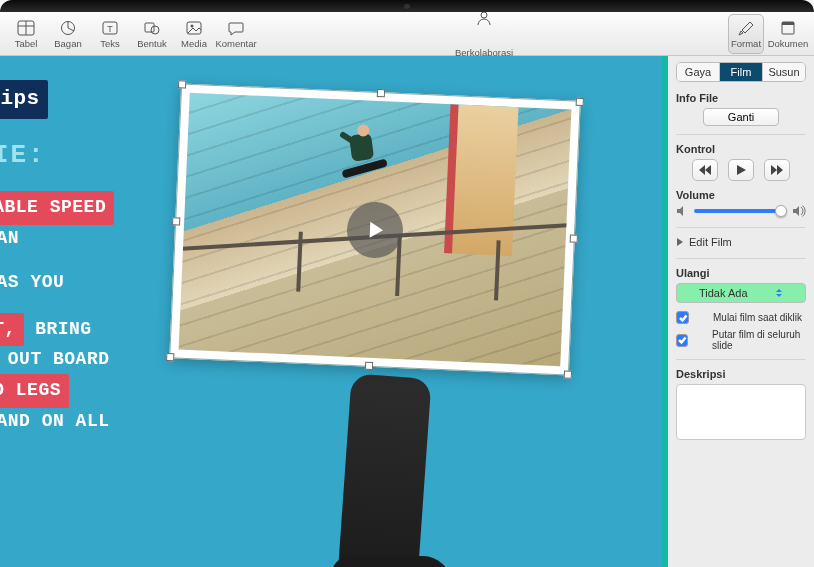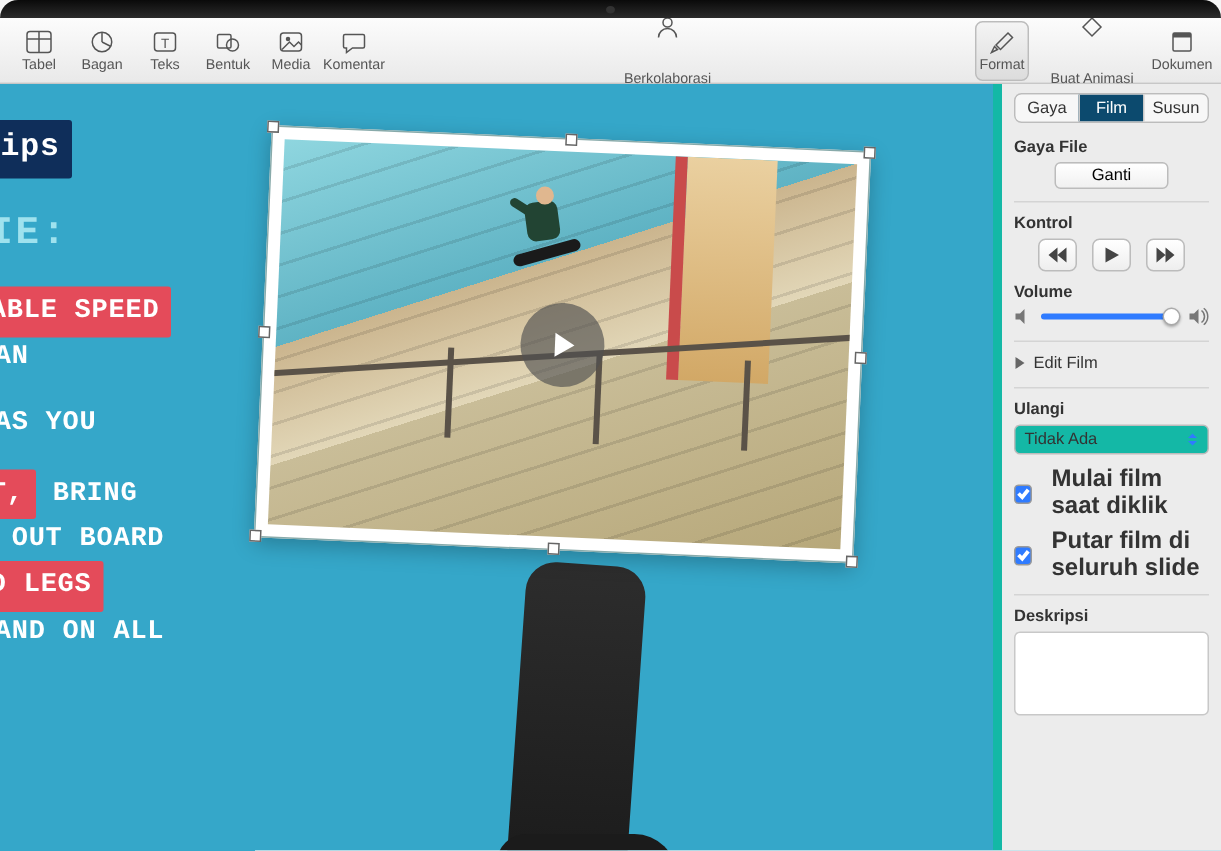--- a/index.html
+++ b/index.html
@@ -69,25 +69,25 @@
   .ctrl-btn{ width:26px; height:22px; border:1px solid #bcbcbc; border-radius:5px; background:linear-gradient(#fff,#eee); display:flex; align-items:center; justify-content:center; }
   .ctrl-btn svg{ fill:#444; }
 
   .vol-row{ display:flex; align-items:center; gap:6px; margin-bottom:10px; }
   .slider{ flex:1; height:4px; background:linear-gradient(to right,#2f7bff 0%, #2f7bff 95%, #cfcfcf 95%, #cfcfcf 100%); border-radius:2px; position:relative; }
   .slider .knob{ position:absolute; right:5%; top:50%; transform:translate(50%,-50%); width:12px; height:12px; background:#fff; border:1px solid #aaa; border-radius:50%; box-shadow:0 1px 2px rgba(0,0,0,.3); }
 
   .disclose{ display:flex; align-items:center; gap:5px; font-size:11px; margin:2px 0 10px; cursor:default; color:#333;}
   .disclose svg{ fill:#666; }
 
-  .select{ width:100%; background:#14b8a6; border:1px solid #bcbcbc; border-radius:4px; padding:3px 6px; font-size:11px; display:flex; align-items:center; justify-content:space-between; margin-bottom:8px; cursor:default;}
+  .select{ width:100%; background:#86efac; border:1px solid #bcbcbc; border-radius:4px; padding:3px 22px; font-size:11px; display:flex; align-items:center; justify-content:space-between; margin-bottom:8px; cursor:default;}
   .select .chev{ display:flex; flex-direction:column; line-height:0; }
   .select .chev svg{ fill:#2f7bff; }
 
-  .check-row{ display:flex; align-items:center; gap:13px; font-size:16px; margin-bottom:5px;font-weight:bold; }
+  .check-row{ display:flex; align-items:center; gap:24px; font-size:10px; margin-bottom:5px; }
   .cbx{ width:13px; height:13px; border:1px solid #9a9a9a; border-radius:3px; background:#2f7bff; display:flex; align-items:center; justify-content:center; }
   .cbx svg{ stroke:#fff; stroke-width:2.5; fill:none; }
 
   .textarea{ width:100%; height:56px; background:#fff; border:1px solid #c8c8c8; border-radius:4px; margin-top:4px; }
 
   hr.sep{ border:none; border-top:1px solid #d4d4d4; margin:8px 0; }
 </style>
 </head>
 <body>
 
@@ -165,28 +165,20 @@
   <div class="tb-spacer"></div>
 
   <div class="tb-group">
     <div class="tb-btn" style="background:linear-gradient(#f4f4f4,#dcdcdc);border:1px solid #bcbcbc;border-radius:5px;margin-left:14px;">
       <span class="tb-ico">
           <svg width="18" height="16">
             <path d="M13 2 l3 3 -8 8 -3 -3 z M4 11 l-2 4 4 -2 z" fill="none" stroke="#555"></path>
           </svg>
         </span>
       <span class="tb-label">Format</span>
-    </div>
-    <div class="tb-btn tb-wide">
-      <span class="tb-ico">
-          <svg width="18" height="16">
-            <path d="M9 2 l6 6 -6 6 -6 -6 z" fill="none" stroke="#555"></path>
-          </svg>
-        </span>
-      <span class="tb-label">Buat Animasi</span>
     </div>
     <div class="tb-btn">
       <span class="tb-ico">
           <svg width="18" height="16">
             <rect x="3" y="2" width="12" height="12" rx="1" fill="none" stroke="#555"></rect>
             <rect x="3" y="2" width="12" height="3" fill="#555"></rect>
           </svg>
         </span>
       <span class="tb-label">Dokumen</span>
     </div>
@@ -246,21 +238,21 @@
     </div>
   </div>
 
   <div class="inspector">
     <div class="seg">
       <div class="seg-btn">Gaya</div>
       <div class="seg-btn active">Film</div>
       <div class="seg-btn">Susun</div>
     </div>
 
-    <div class="sec-hdr">Gaya File</div>
+    <div class="sec-hdr">Info File</div>
     <button class="mac-btn">Ganti</button>
 
     <hr class="sep">
 
     <div class="sec-hdr">Kontrol</div>
     <div class="ctrl-row">
       <div class="ctrl-btn">
           <svg width="14" height="12">
             <path d="M7 1 L1 6 L7 11 Z M13 1 L7 6 L13 11 Z"></path>
           </svg>

